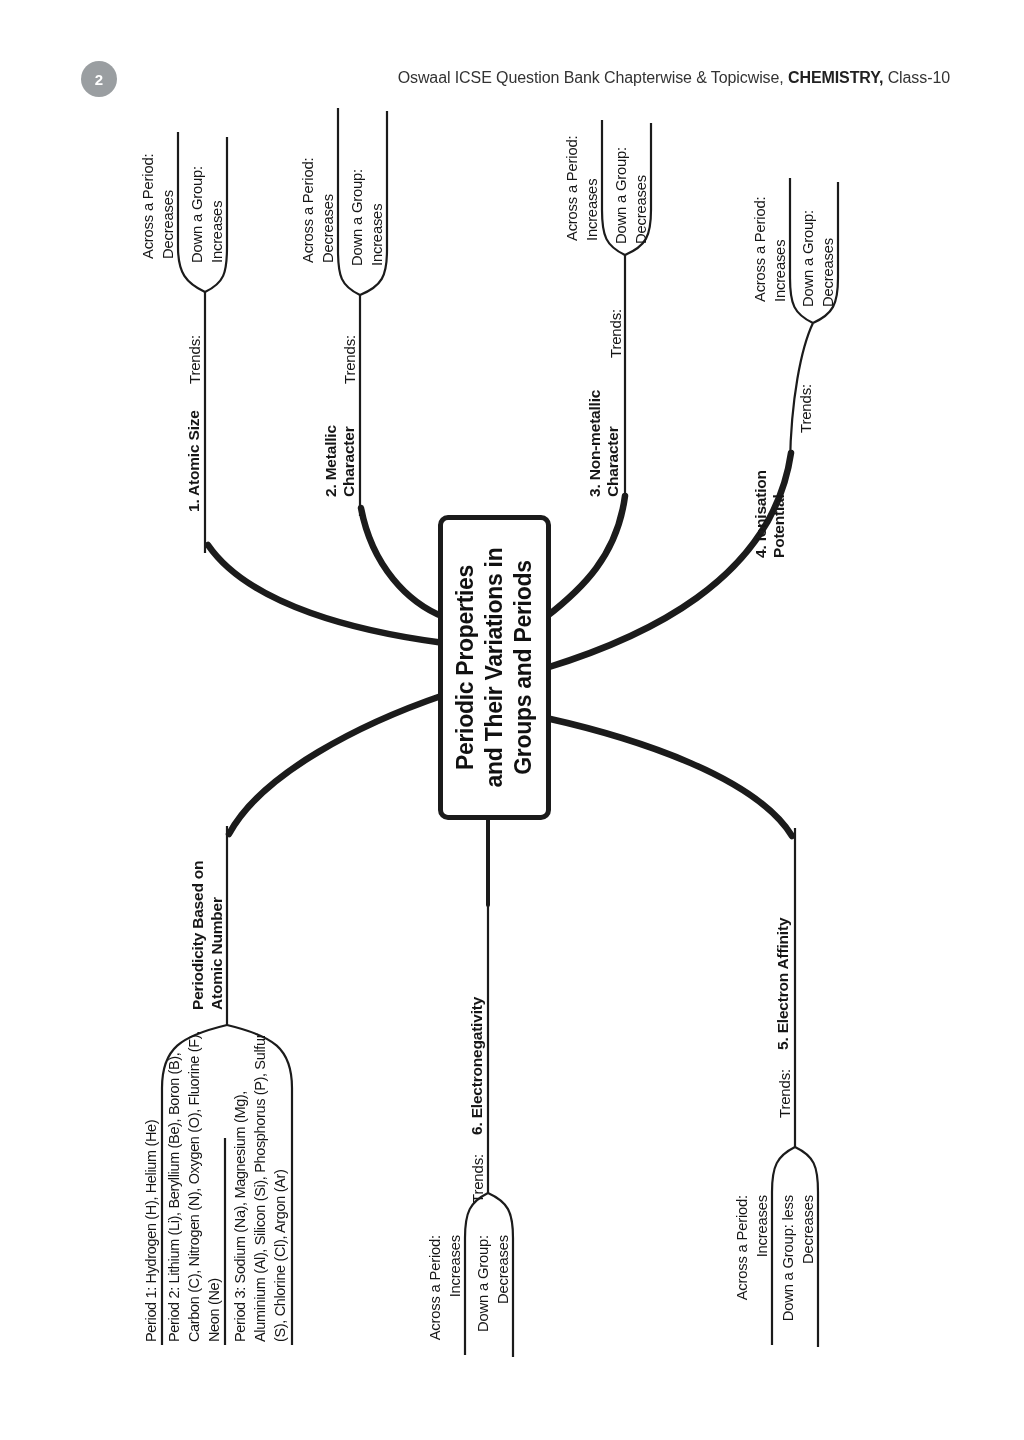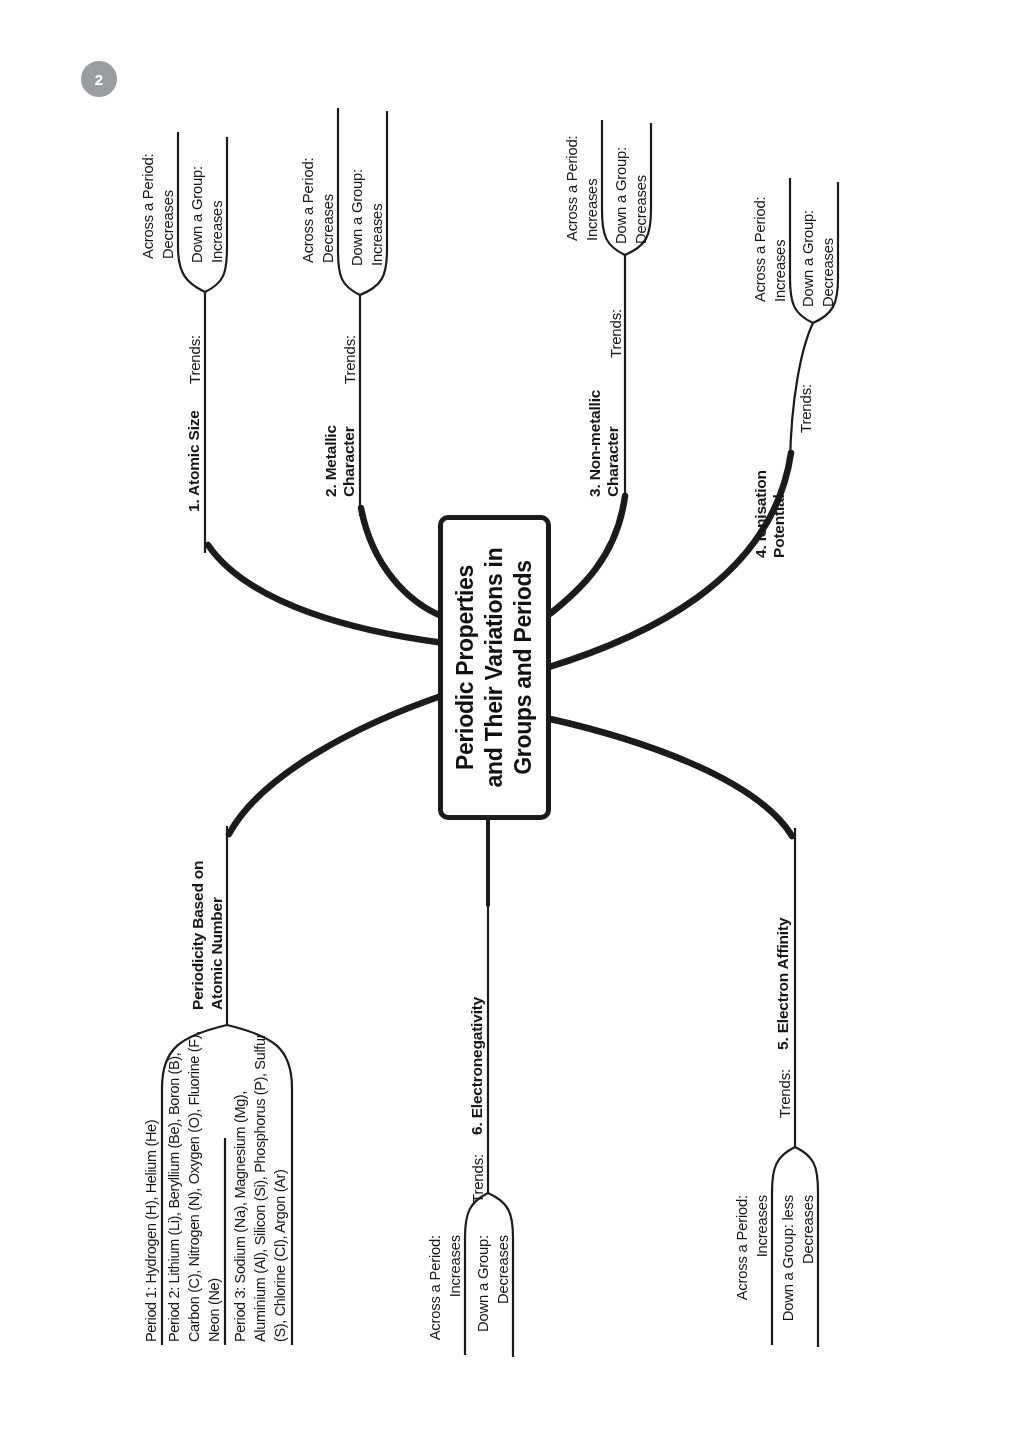--- a/index.html
+++ b/index.html
@@ -35,20 +35,21 @@
                background:#ffffff;display:flex;align-items:center;justify-content:center;
                text-align:center;font-weight:bold;font-size:23px;line-height:29px;
                color:#111111;white-space:pre-line;letter-spacing:-0.3px;}
 </style>
 </head>
 <body>
 
 <div id="page">
 
   <div id="pagenum">2</div>
+  <div id="booktitle"><span>Oswaal ICSE Question Bank Chapterwise &amp; Topicwise, </span><b>CHEMISTRY,</b><span> Class-10</span></div>
 
   <div id="mindmap">
 
     <svg id="links" width="1440" height="1024" viewBox="0 0 1440 1024">
       <g>
         <path class="thick" d="M 797 444 C 808 360 834 250 895 208"></path>
         <path class="thin" d="M 887 205 H 1148"></path>
         <path class="thin" d="M 1148 205 C 1157 186 1167 178 1193 178 H 1308"></path>
         <path class="thin" d="M 1148 205 C 1157 224 1167 227 1193 227 H 1303"></path>
       </g>

